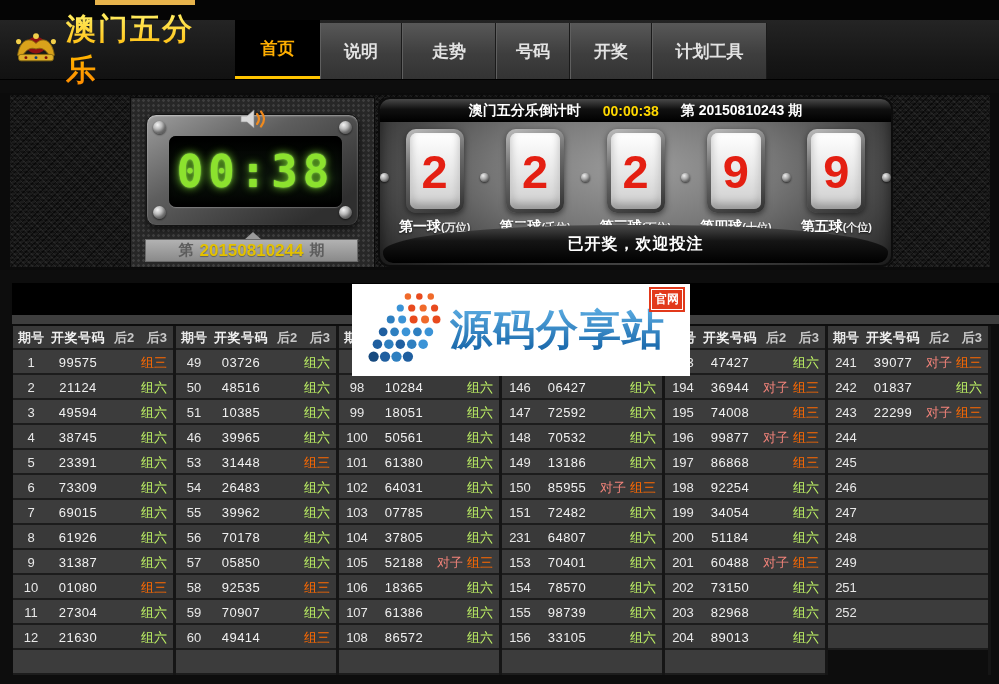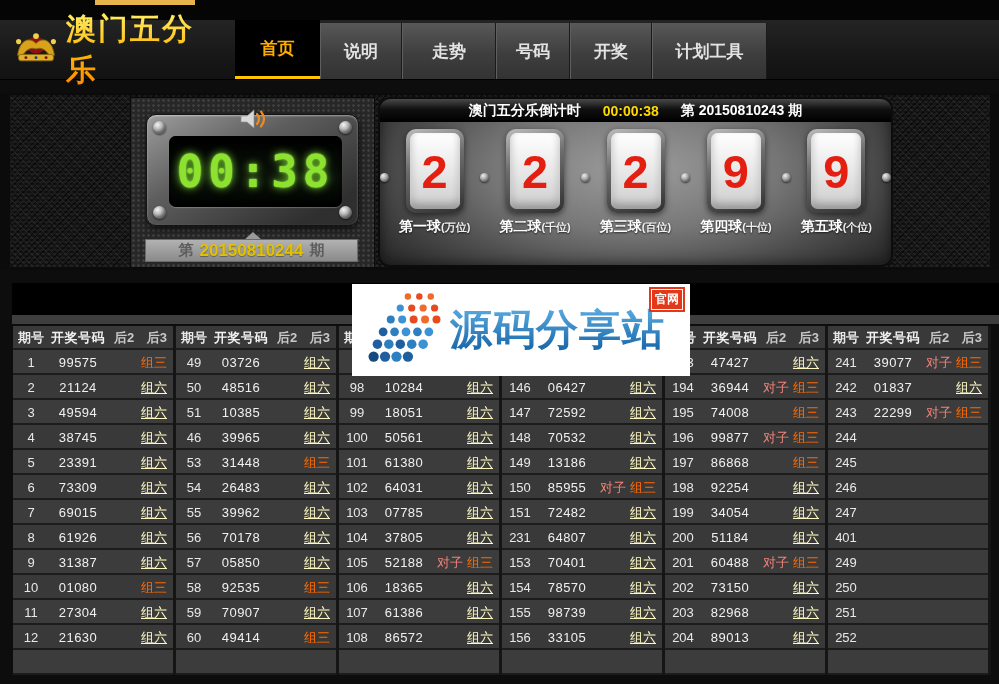--- a/index.html
+++ b/index.html
@@ -115,21 +115,21 @@
     height:25px; line-height:25px; background:#3c3c3c;
     border-bottom:2px solid #1c1c1c; font-size:13px; }
   .t-row:nth-child(odd) { background:#393939; }
   .t-head { height:24px; line-height:24px; color:#c9c9c9; font-weight:bold; background:#3c3c3c; }
   .cell { overflow:hidden; white-space:nowrap; }
   .c0 { text-align:center; color:#e8e8e8; }
   .c1 { text-align:center; color:#f0f0f0; letter-spacing:.5px; }
   .c2 { text-align:center; color:#f2837a; }
   .c3 { text-align:right; padding-right:6px; }
   .t-head .c2, .t-head .c3 { color:#c9c9c9; }
-  .zu3 { color:#ff6a00; } .zu6 { color:#fef9c3;text-decoration:underline; }
+  .zu3 { color:#ff6a00; } .zu6 { color:#bef264; }
 
   
   .watermark { position:absolute; left:352px; top:284px; width:338px; height:92px;
     background:#fff; z-index:60; display:flex; align-items:center; padding-left:10px; }
   .wm-text { font-size:42px; font-weight:bold; letter-spacing:1px;
     background:linear-gradient(180deg,#63b4e8,#1d6cae 80%);
     -webkit-background-clip:text; background-clip:text; color:transparent; }
   .wm-badge { position:absolute; top:5px; right:7px; background:#e2391b; color:#fff;
     font-size:12px; font-weight:bold; padding:1px 3px; border:1px solid #fff;
     box-shadow:0 0 0 2px #e2391b; }
@@ -235,20 +235,21 @@
         </div>
         <div class="rivet"></div>
         <div class="ball-unit">
           <div class="ball-frame">
             <div class="ball-window">9</div>
           </div>
           <div class="ball-label">第五球<span class="sub">(个位)</span></div>
         </div>
         <div class="rivet"></div>
       </div>
+    <div class="slot-status">已开奖，欢迎投注</div>
   </div>
 </div>
 
 <div class="section-bar">
   <span class="section-title">今日开奖</span>
   <span class="more-link">[更多号码]</span>
 </div>
 <div class="divider-strip"></div>
 
 <div class="table-wrap">
@@ -700,33 +701,27 @@
         <div class="cell c2"></div>
         <div class="cell c3 zu6"></div>
       </div>
       <div class="t-row">
         <div class="cell c0">247</div>
         <div class="cell c1"></div>
         <div class="cell c2"></div>
         <div class="cell c3 zu6"></div>
       </div>
       <div class="t-row">
-        <div class="cell c0">401</div>
+        <div class="cell c0">248</div>
         <div class="cell c1"></div>
         <div class="cell c2"></div>
         <div class="cell c3 zu6"></div>
       </div>
       <div class="t-row">
         <div class="cell c0">249</div>
-        <div class="cell c1"></div>
-        <div class="cell c2"></div>
-        <div class="cell c3 zu6"></div>
-      </div>
-      <div class="t-row">
-        <div class="cell c0">250</div>
         <div class="cell c1"></div>
         <div class="cell c2"></div>
         <div class="cell c3 zu6"></div>
       </div>
       <div class="t-row">
         <div class="cell c0">251</div>
         <div class="cell c1"></div>
         <div class="cell c2"></div>
         <div class="cell c3 zu6"></div>
       </div>

